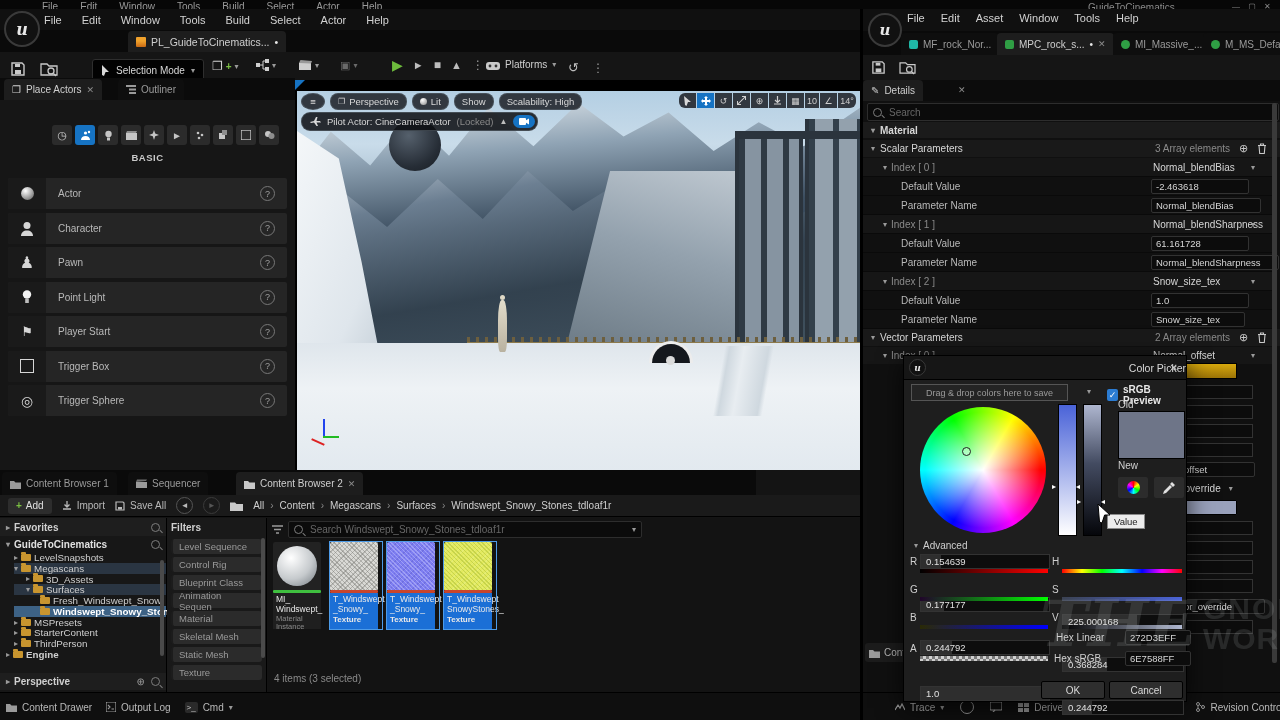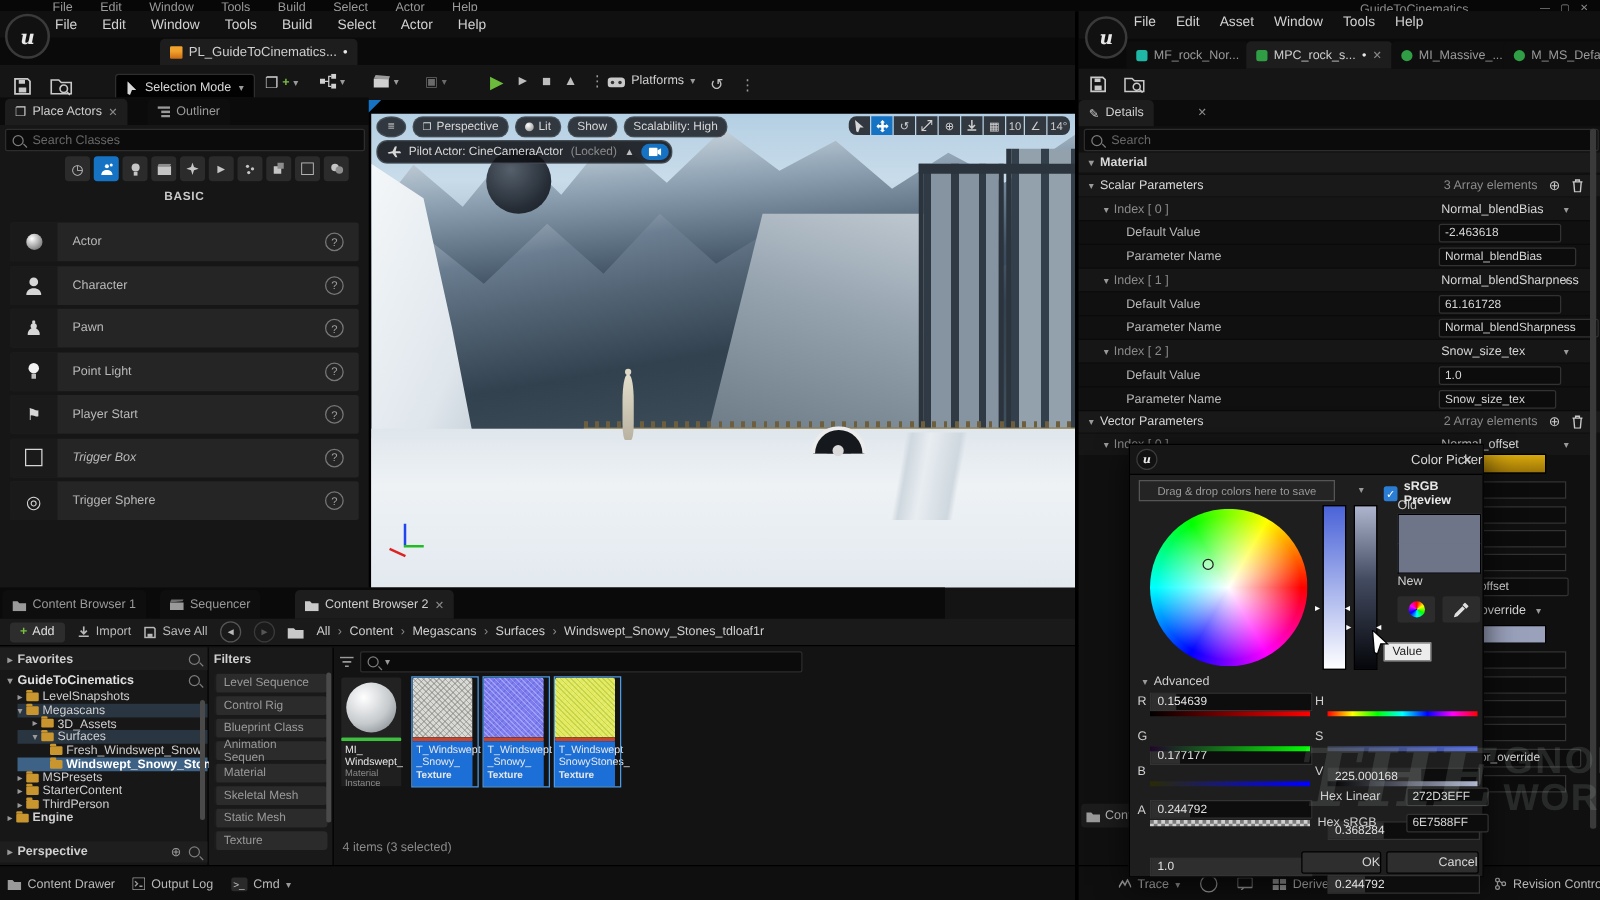--- a/index.html
+++ b/index.html
@@ -30,21 +30,21 @@
   .treerow{height:10.8px;display:flex;align-items:center;gap:3px;font-size:9.8px;color:#cfcfcf;white-space:nowrap;}
   .folder{width:10px;height:7px;background:#c8952f;border-radius:1px;position:relative;flex:none;}
   .folder::before{content:"";position:absolute;top:-2px;left:0;width:5px;height:2px;background:#c8952f;border-radius:1px 1px 0 0;}
   .gbar{height:3px;border-radius:1px;}
   .hdr{background:#1b1b1b;display:flex;align-items:center;gap:5px;font-size:10px;color:#d8d8d8;}
   .arr{font-size:8px;color:#9a9a9a;}
   .thumb{width:48px;height:48px;border-radius:2px 2px 0 0;}
   .tile-label{font-size:8.5px;line-height:1.15;padding:2px 3px;color:#e8e8e8;}
   .scroll{background:#4a4a4a;border-radius:2px;}
   .statusbtn{display:flex;align-items:center;gap:5px;font-size:10px;color:#b9b9b9;}
-  .cp-btn{background:#2e2e2e;border:1px solid #000;border-radius:2px;color:#d8d8d8;font-size:10px;display:flex;align-items:center;justify-content:flex-end;height:16px;}
+  .cp-btn{background:#2e2e2e;border:1px solid #000;border-radius:2px;color:#d8d8d8;font-size:10px;display:flex;align-items:center;justify-content:center;height:16px;}
   .chanbox{background:#0d0d0d;border:1px solid #333;height:13px;position:relative;font-size:9.5px;color:#e0e0e0;display:flex;align-items:center;}
   .chanbox .fill{position:absolute;left:0;top:0;bottom:0;background:#4a4a4a;opacity:.55;}
   .chanbox span{position:relative;padding-left:5px;}
   .ue-logo{border-radius:50%;background:#111;border:2px solid #3a3a3a;color:#e8e8e8;display:flex;align-items:center;justify-content:center;font-family:"DejaVu Serif",serif;font-style:italic;font-weight:bold;}
   .winseam{position:absolute;background:#000;}
 </style>
 </head>
 <body>
 
 <div id="root">
@@ -162,24 +162,20 @@
         </div>
         <div class="tab inactive abs" style="left:118px;top:1px;height:21px;font-size:10px;">
           <svg width="10" height="9" viewBox="0 0 10 9">
               <rect x="0" y="0" width="10" height="2" fill="#9a9a9a"></rect>
               <rect x="3" y="3.5" width="7" height="2" fill="#9a9a9a"></rect>
               <rect x="3" y="7" width="7" height="2" fill="#9a9a9a"></rect>
             </svg>
           <span>Outliner</span>
         </div>
       </div>
-      <div class="inputbox abs" style="left:4px;top:25px;width:276px;height:16px;">
-        <span class="mag"></span>
-        <input class="real" placeholder="Search Classes" style="">
-      </div>
       <div class="abs flex" style="left:52px;top:47px;gap:3px;">
         <div class="cat">
             <span>◷</span>
           </div>
         <div class="cat on">
             <svg width="11" height="11" viewBox="0 0 11 11">
               <circle cx="5.5" cy="3" r="1.6" fill="#fff"></circle>
               <path d="M1 10c0-2.5 2-4 4.5-4S10 7.5 10 10z" fill="#fff"></path>
               <circle cx="9" cy="2" r="1.2" fill="#fff"></circle>
             </svg>
@@ -269,21 +265,21 @@
         <div class="pa-ic">
             <span style="font-size:13px;color:#d6d6d6;">⚑</span>
           </div>
         <span class="row-label" style="margin-left:12px;">Player Start</span>
         <span class="qcirc">?</span>
       </div>
       <div class="pa-row" style="top:272.5px;">
         <div class="pa-ic">
             <span style="width:12px;height:12px;border:1.6px solid #d6d6d6;display:inline-block;"></span>
           </div>
-        <span class="row-label" style="margin-left:12px;font-style:italic;">Trigger Box</span>
+        <span class="row-label" style="margin-left:12px;">Trigger Box</span>
         <span class="qcirc">?</span>
       </div>
       <div class="pa-row" style="top:307px;">
         <div class="pa-ic">
             <span style="font-size:14px;color:#d6d6d6;">◎</span>
           </div>
         <span class="row-label" style="margin-left:12px;">Trigger Sphere</span>
         <span class="qcirc">?</span>
       </div>
     </div>
@@ -570,20 +566,21 @@
         <div class="scroll abs" style="right:1px;top:20px;width:4px;height:120px;"></div>
       </div>
 
       <div class="abs" style="left:268px;top:48px;width:594px;height:174px;background:#131313;">
         <div class="abs flex" style="left:4px;top:3px;gap:5px;width:370px;">
           <svg width="11" height="9" viewBox="0 0 11 9">
               <path d="M0 1h11M2 4.5h7M4 8h3" stroke="#9a9a9a" stroke-width="1.3"></path>
             </svg>
           <div class="inputbox" style="flex:1;height:15px;">
             <span class="mag"></span>
+            <input class="real" placeholder="Search Windswept_Snowy_Stones_tdloaf1r" style="">
             <span class="arr">▾</span>
           </div>
         </div>
 
         <div class="abs" style="left:5px;top:24px;width:52px;">
           <div class="thumb" style="background:#222;display:flex;align-items:center;justify-content:center;">
               <span style="width:40px;height:40px;border-radius:50%;background:radial-gradient(circle at 35% 30%,#ffffff,#c6cacd 55%,#70787e);display:inline-block;"></span>
             </div>
           <div class="gbar" style="background:#3fbf3f;width:48px;"></div>
           <div class="tile-label" style="background:#1f1f1f;width:42px;height:32px;">

